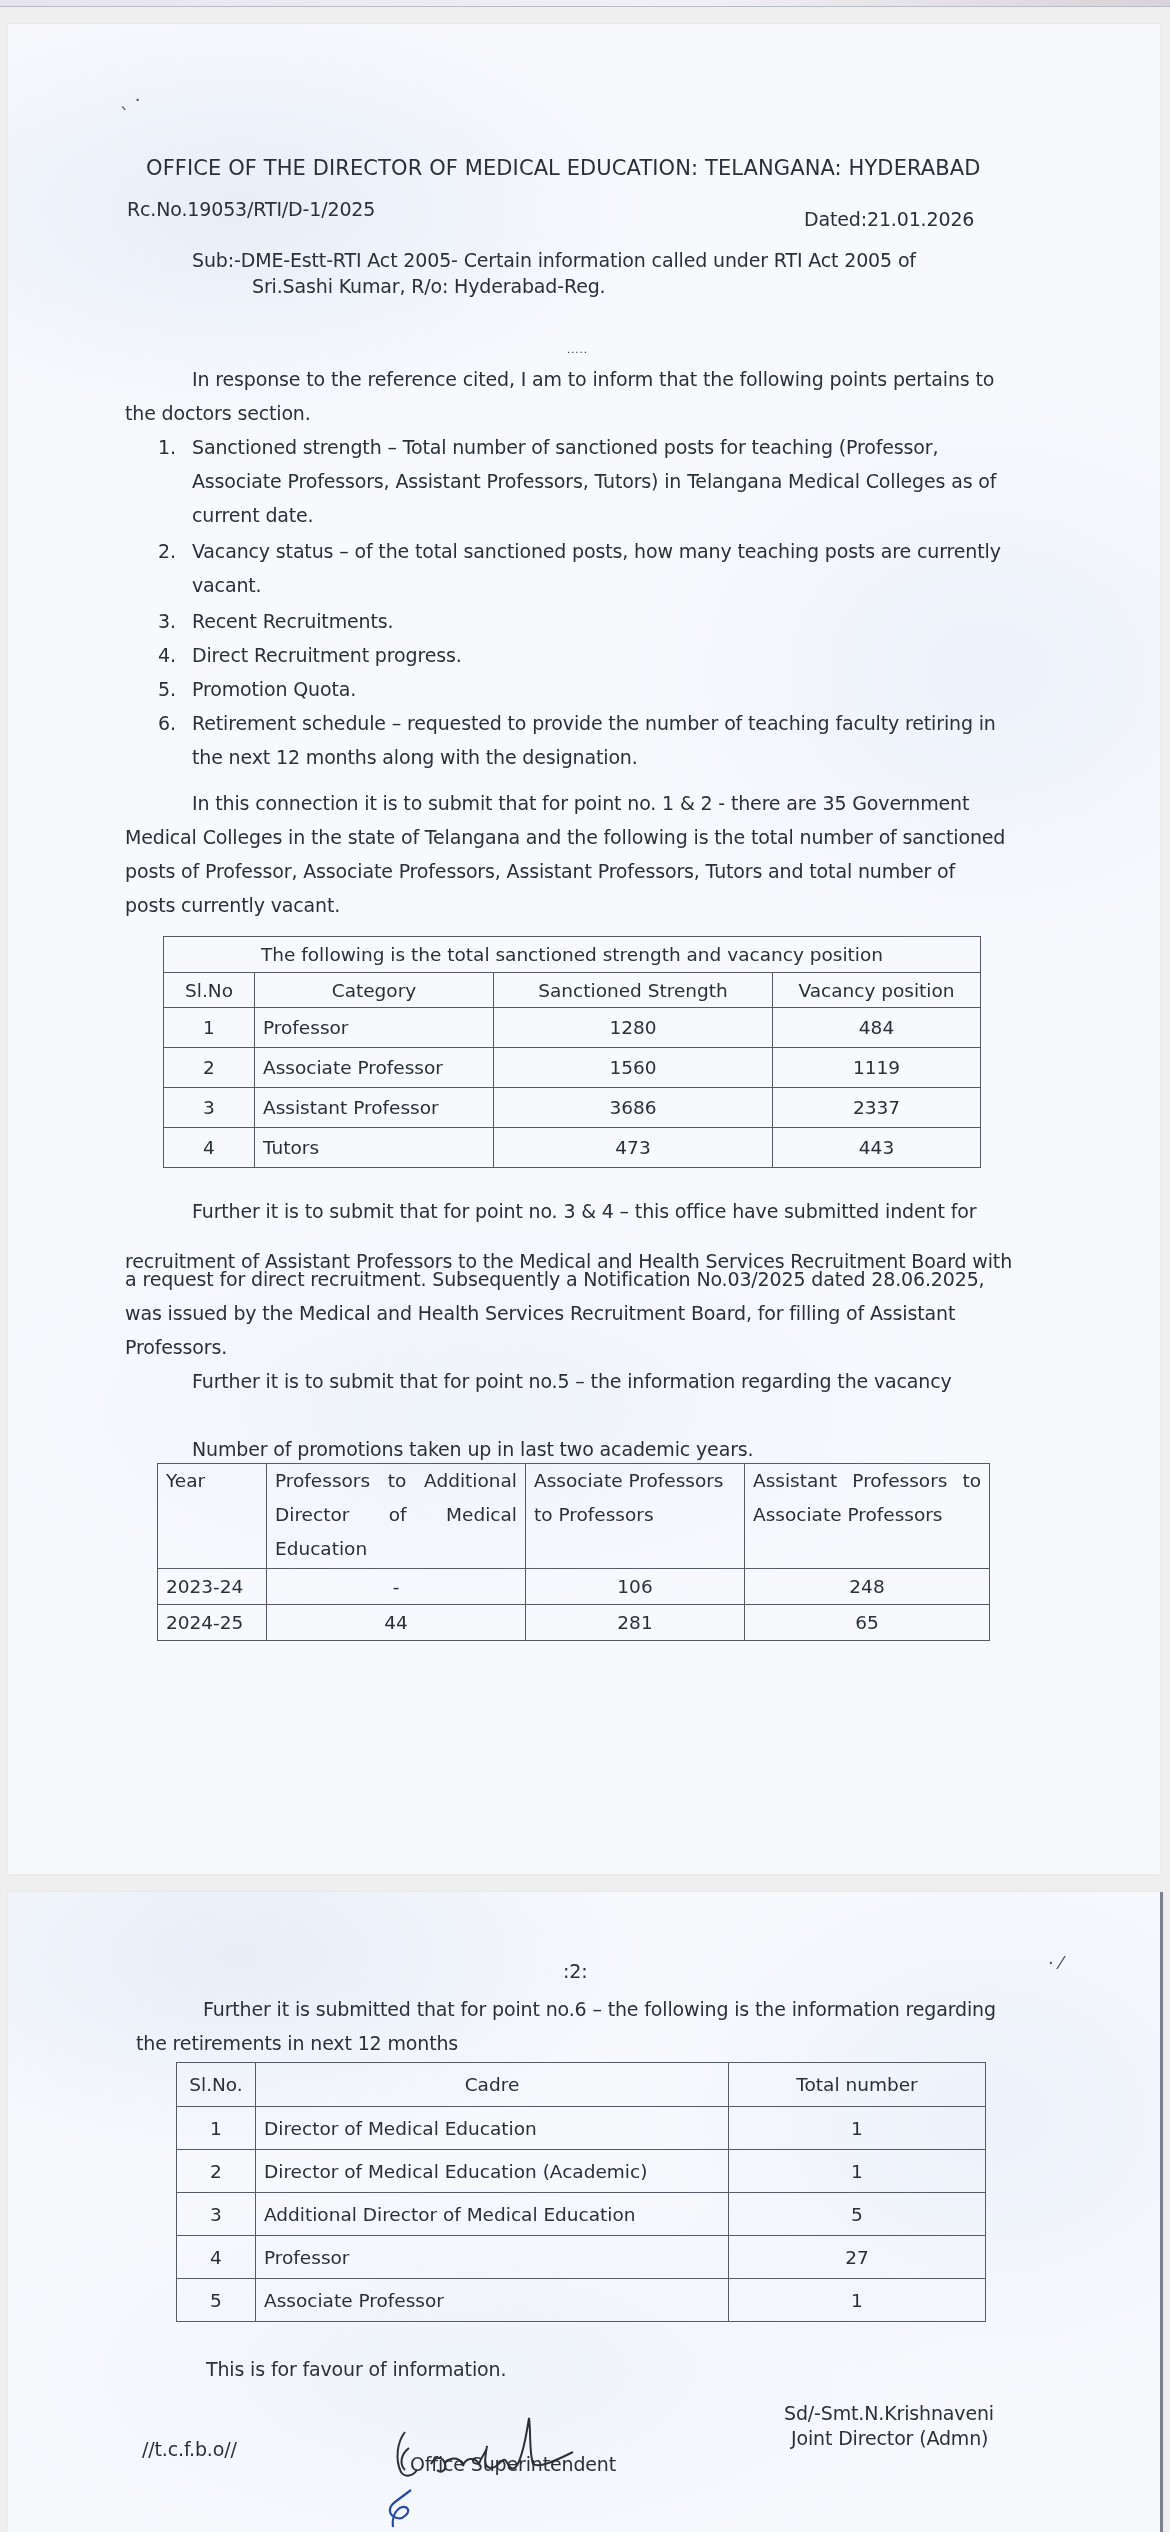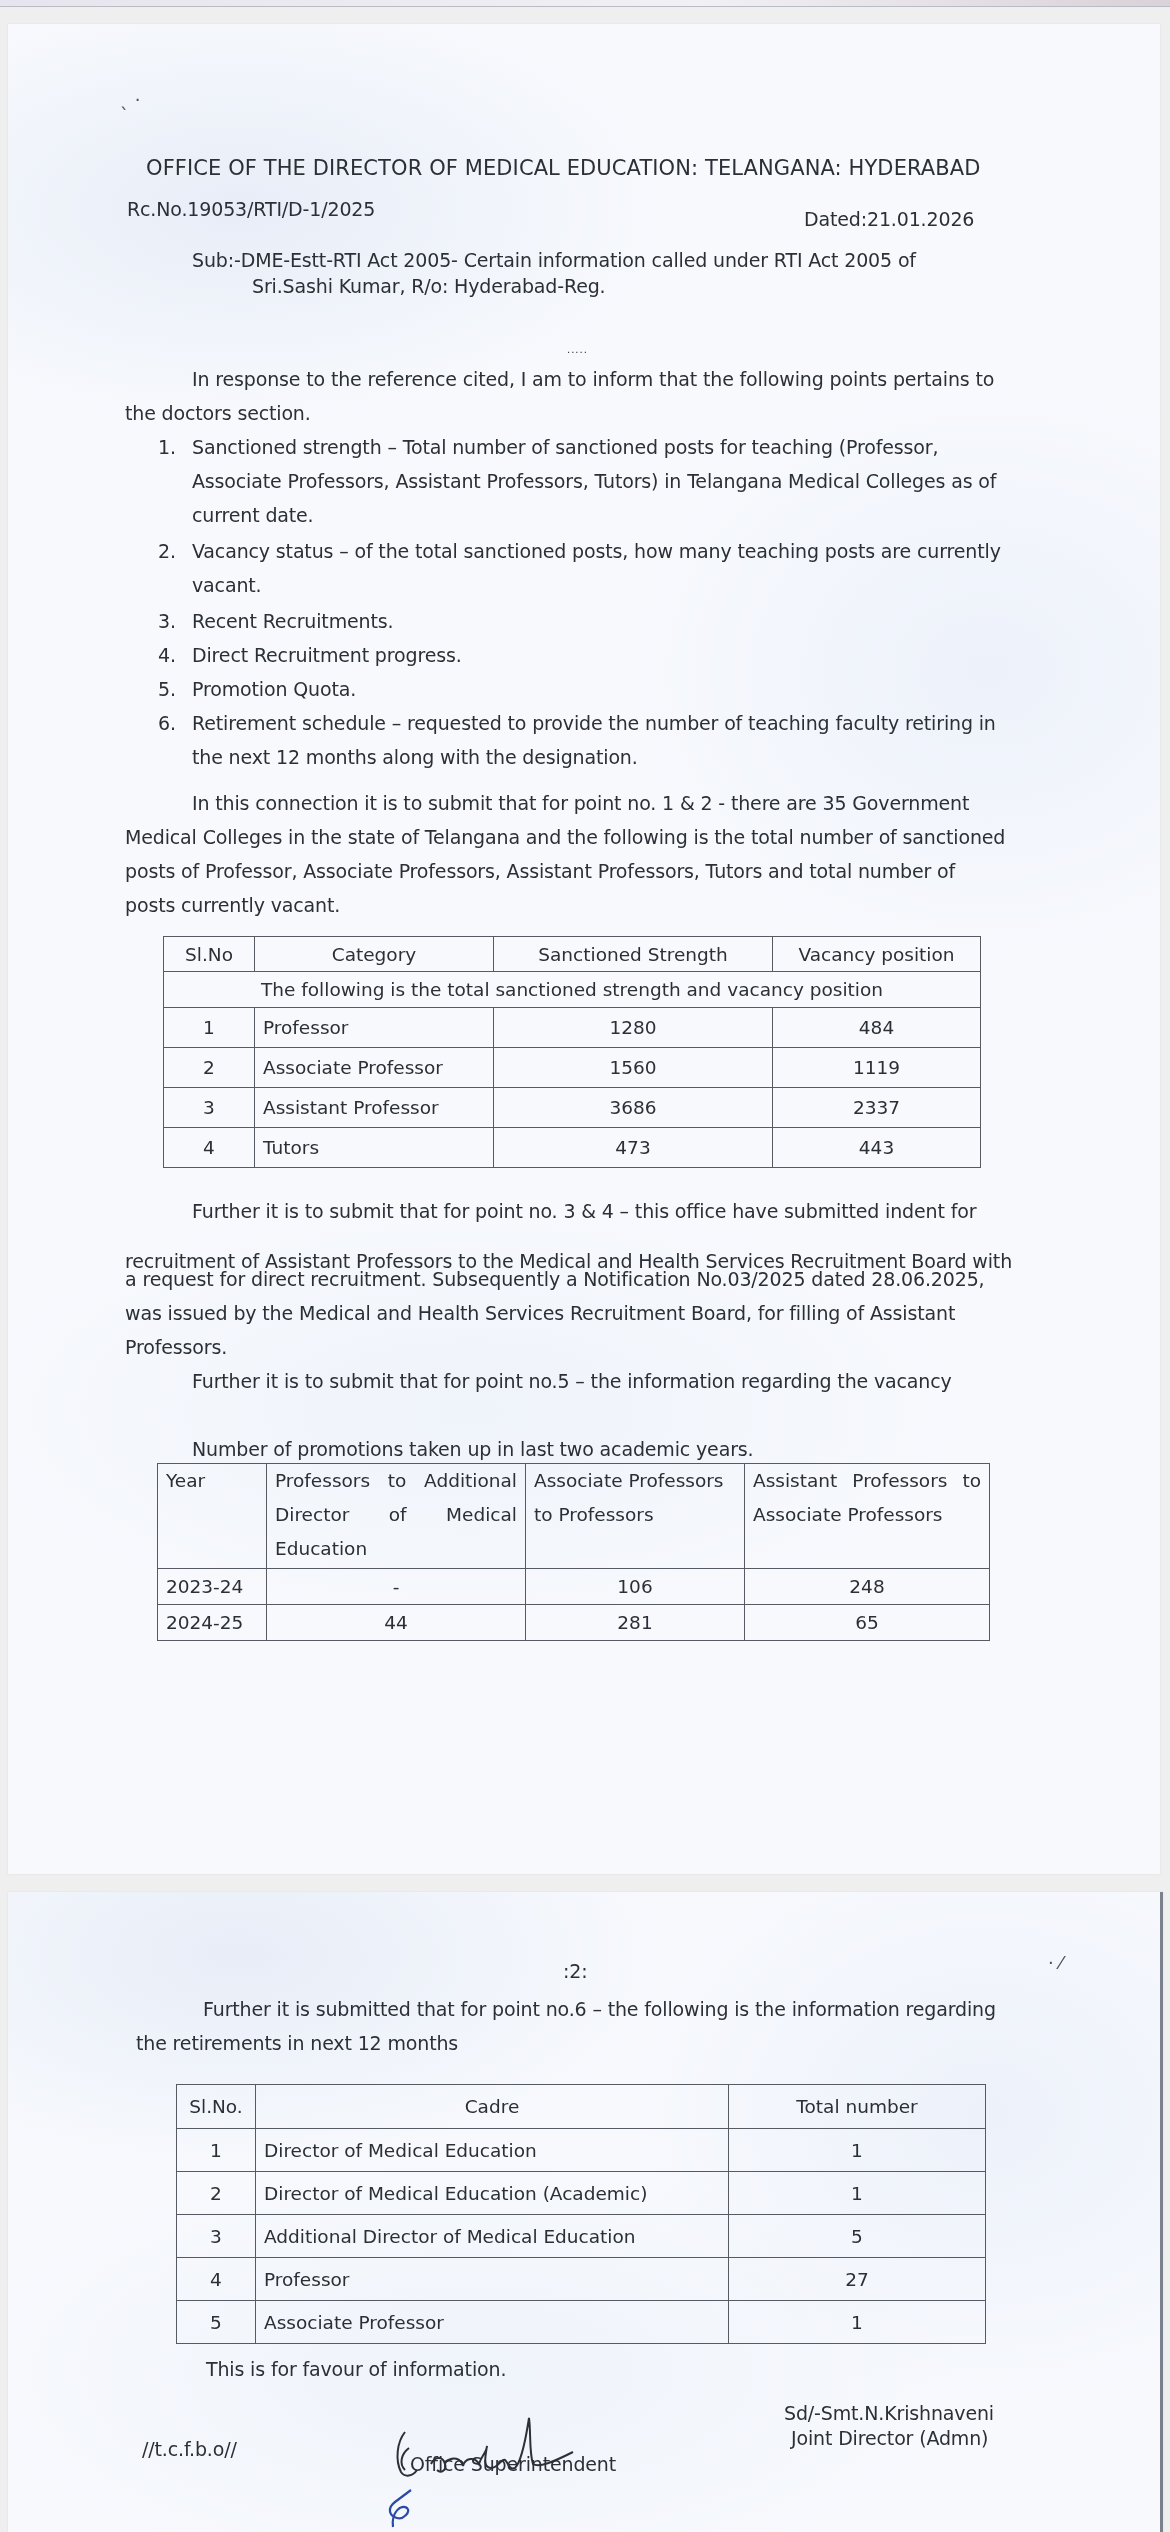--- a/index.html
+++ b/index.html
@@ -88,28 +88,28 @@
     <div class="abs t" style="left:184px;top:716px;">the next 12 months along with the designation.</div>
   </div>
 
   <div class="abs t just" style="left:184px;top:762px;width:832px;">In this connection it is to submit that for point no. 1 &amp; 2 - there are 35 Government</div>
   <div class="abs t just" style="left:117px;top:796px;width:899px;">Medical Colleges in the state of Telangana and the following is the total number of sanctioned</div>
   <div class="abs t just" style="left:117px;top:830px;width:899px;">posts of Professor, Associate Professors, Assistant Professors, Tutors and total number of</div>
   <div class="abs t" style="left:117px;top:864px;">posts currently vacant.</div>
 
   <table class="doc" style="left:155px;top:912px;width:818px;">
     <tbody>
-        <tr style="height:35px;">
+        <tr style="height:36px;">
+      <td colspan="4" class="c">The following is the total sanctioned strength and vacancy position</td>
+    </tr>
+    <tr style="height:35px;">
       <td class="c" style="width:74px;">Sl.No</td>
       <td class="c" style="width:222px;">Category</td>
       <td class="c" style="width:262px;">Sanctioned Strength</td>
       <td class="c">Vacancy position</td>
-    </tr>
-    <tr style="height:36px;">
-      <td colspan="4" class="c">The following is the total sanctioned strength and vacancy position</td>
     </tr>
     <tr style="height:40px;">
       <td class="c">1</td>
       <td class="l">Professor</td>
       <td class="c">1280</td>
       <td class="c">484</td>
     </tr>
     <tr style="height:40px;">
       <td class="c">2</td>
       <td class="l">Associate Professor</td>
@@ -164,21 +164,21 @@
     </table>
 </div>
 
 <div class="page page2">
   <div class="abs t" style="left:555px;top:62px;">:2:</div>
   <span class="fold-mark" style="left:1040px;top:60px;">· ⁄</span>
 
   <div class="abs t just" style="left:195px;top:100px;width:824px;">Further it is submitted that for point no.6 – the following is the information regarding</div>
   <div class="abs t" style="left:128px;top:134px;">the retirements in next 12 months</div>
 
-  <table class="doc" style="left:168px;top:192px;width:810px;">
+  <table class="doc" style="left:168px;top:170px;width:810px;">
     <tbody>
         <tr style="height:44px;">
       <td class="c" style="width:62px;">Sl.No.</td>
       <td class="c" style="width:456px;">Cadre</td>
       <td class="c">Total number</td>
     </tr>
     <tr style="height:43px;">
       <td class="c">1</td>
       <td class="l">Director of Medical Education</td>
       <td class="c">1</td>

